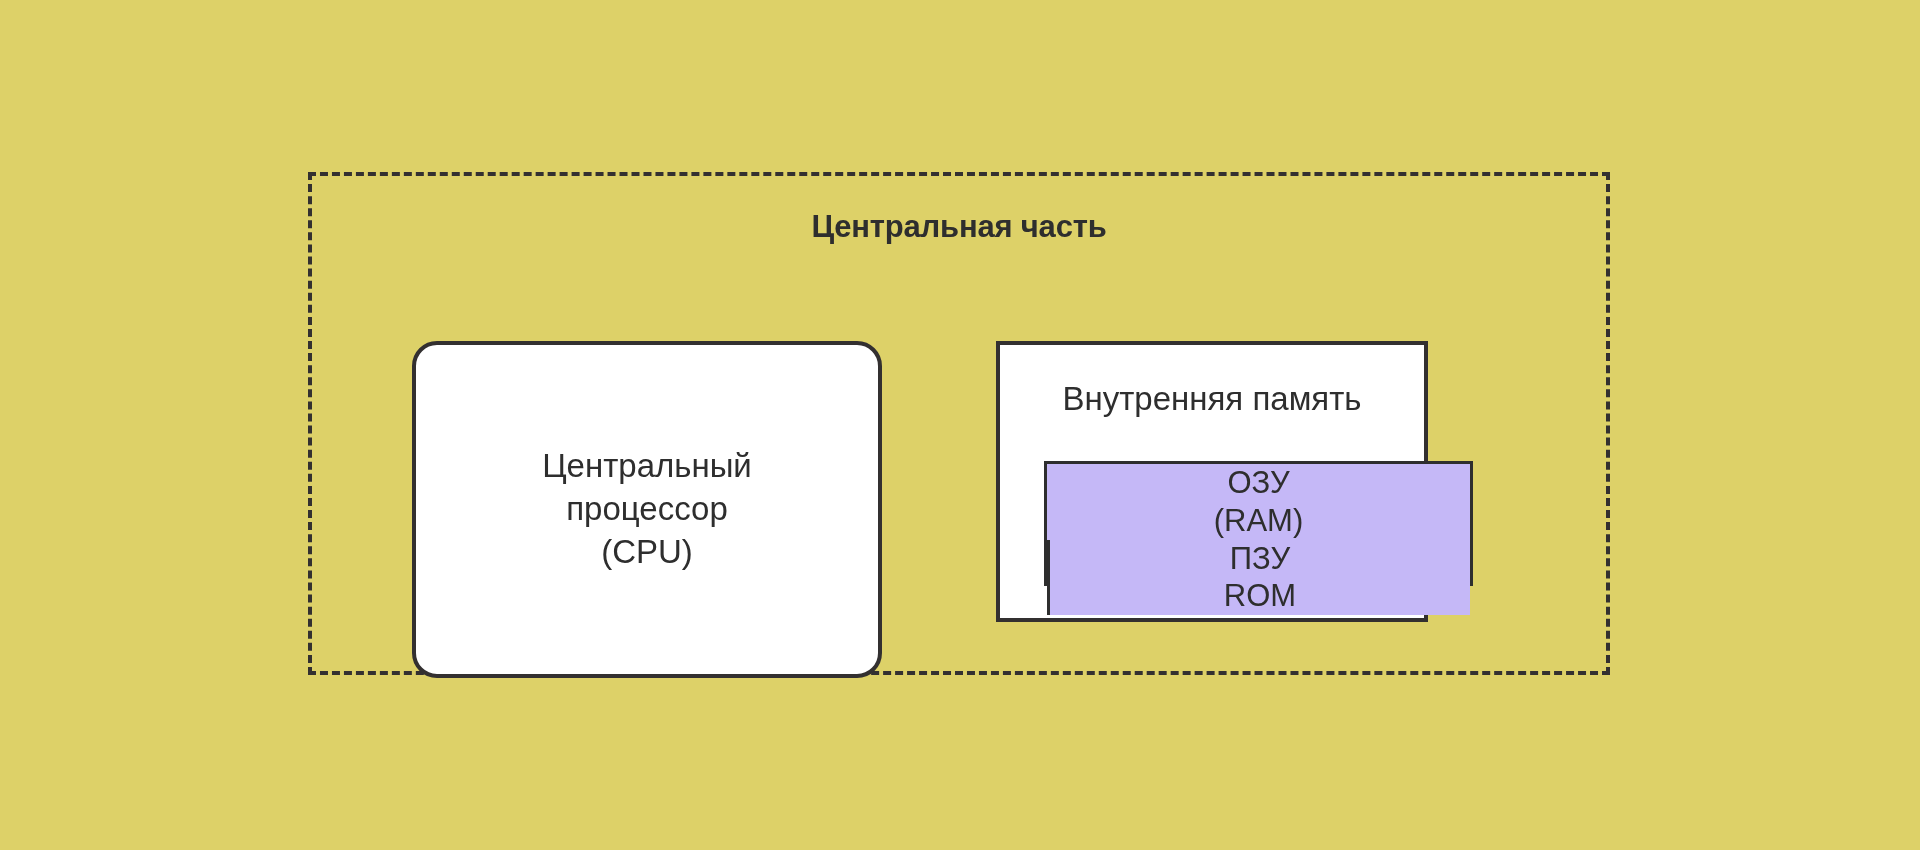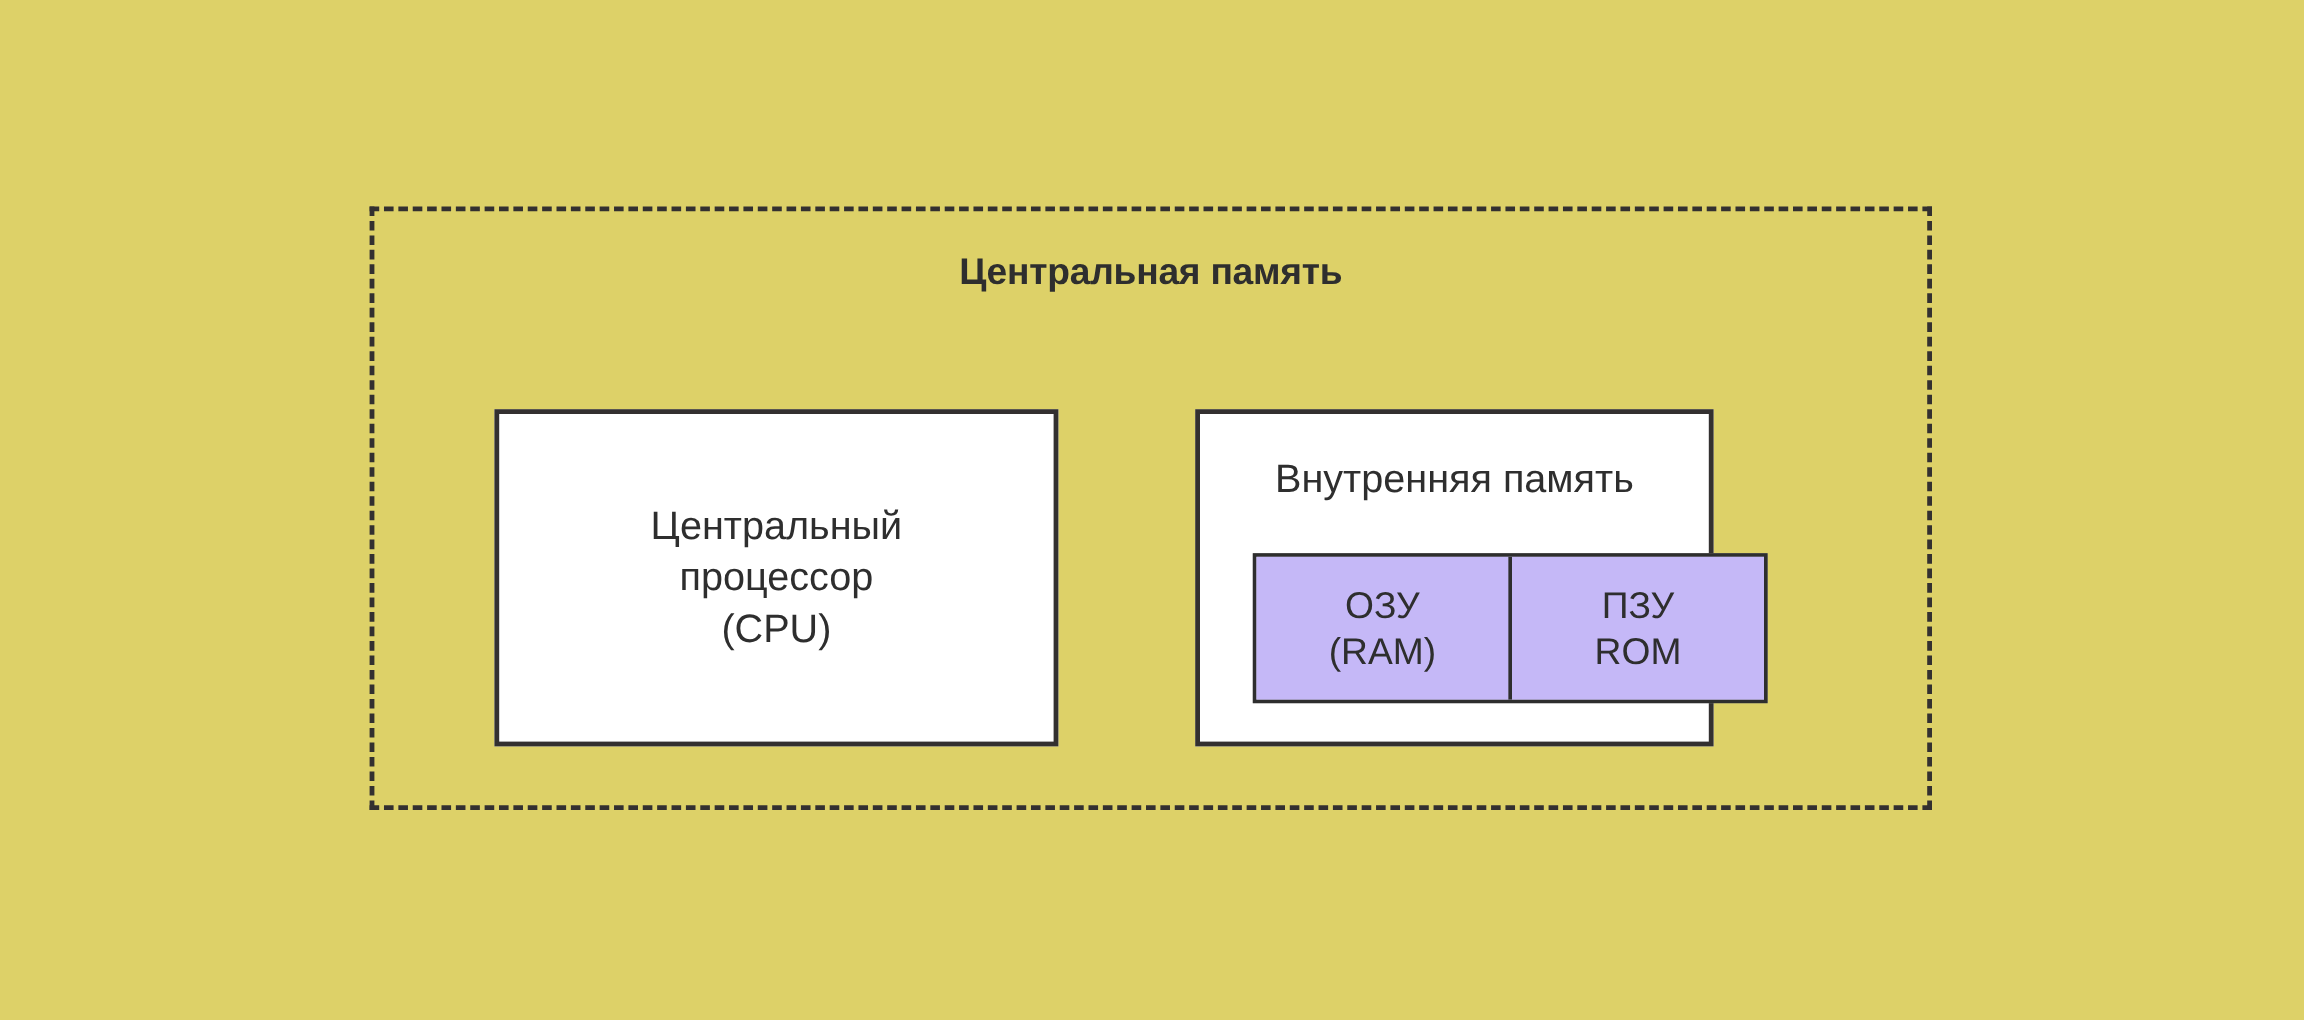--- a/index.html
+++ b/index.html
@@ -47,24 +47,25 @@
     box-sizing: border-box;
     background: #ffffff;
     border: 4px solid #333030;
   }
 
   
   .block-cpu {
     left: 100px;
     top: 165px;
     width: 470px;
-    height: 281px;
+    height: 337px;
     display: flex;
     align-items: center;
     justify-content: center;
+    border-radius: 25px;
   }
 
   .cpu-label {
     text-align: center;
     font-size: 33px;
     line-height: 1.30;
     color: #2e2e2e;
     padding: 0 12px;
     white-space: pre-line;
   }
@@ -91,21 +92,22 @@
   
   .memory-cells {
     position: absolute;
     left: 44px;
     top: 116px;
     width: 429px;
     height: 125px;
     box-sizing: border-box;
     border: 3px solid #2e2e2e;
     display: flex;
-    background: #a3a3a3;
+    background: #f9a8d4;
+    flex-direction: column;
   }
 
   .memory-cell {
     flex: 1 1 0;
     box-sizing: border-box;
     background: #c5b8f7;
     display: flex;
     align-items: center;
     justify-content: center;
     text-align: center;
@@ -117,21 +119,21 @@
 
   .memory-cell + .memory-cell {
     border-left: 3px solid #2e2e2e;
   }
 </style>
 </head>
 <body>
 
 <div class="central-zone">
 
-  <div class="zone-title">Центральная память</div>
+  <div class="zone-title">Центральная часть</div>
 
   <div class="block block-cpu">
     <div class="cpu-label">Центральный
 процессор
 (CPU)</div>
   </div>
 
   <div class="block block-memory">
 
     <div class="memory-title">Внутренняя память</div>

